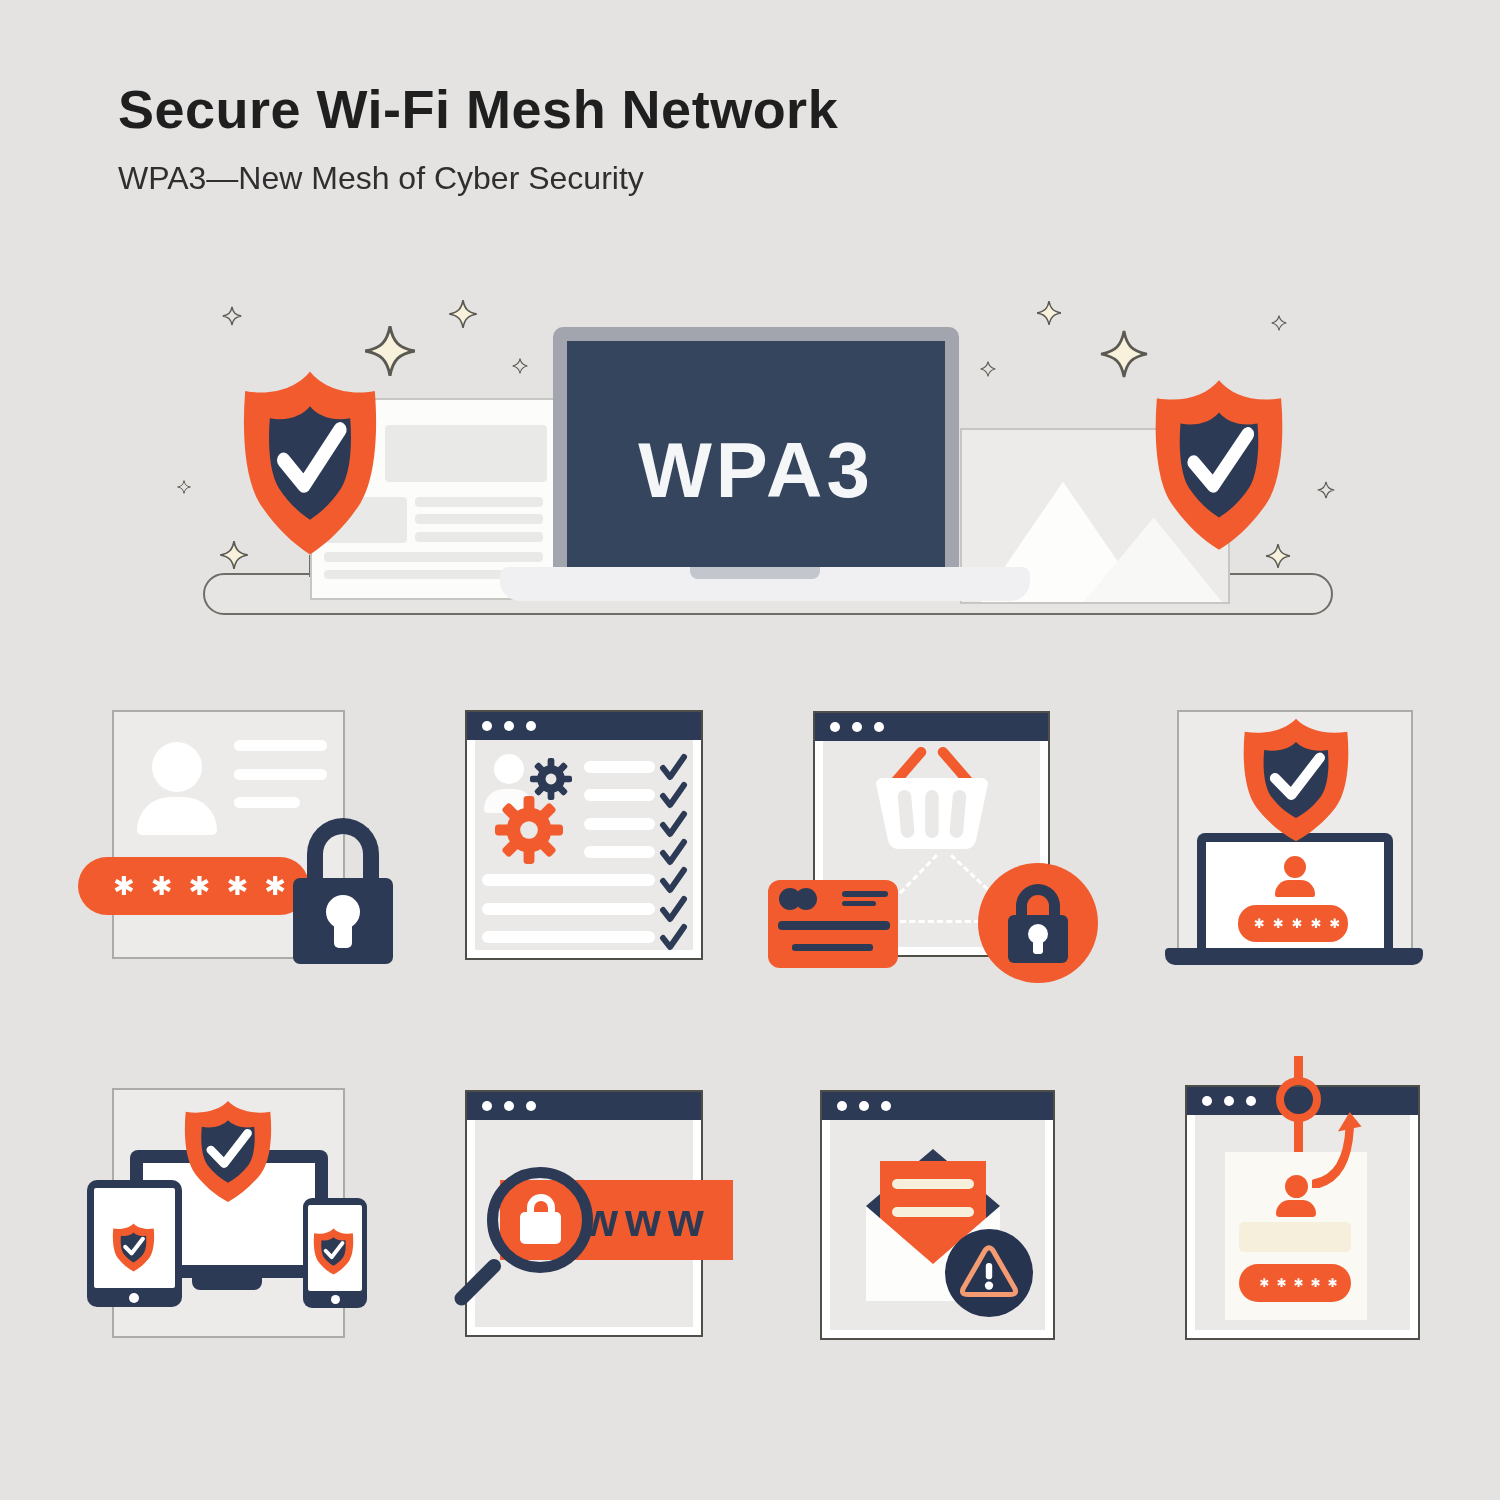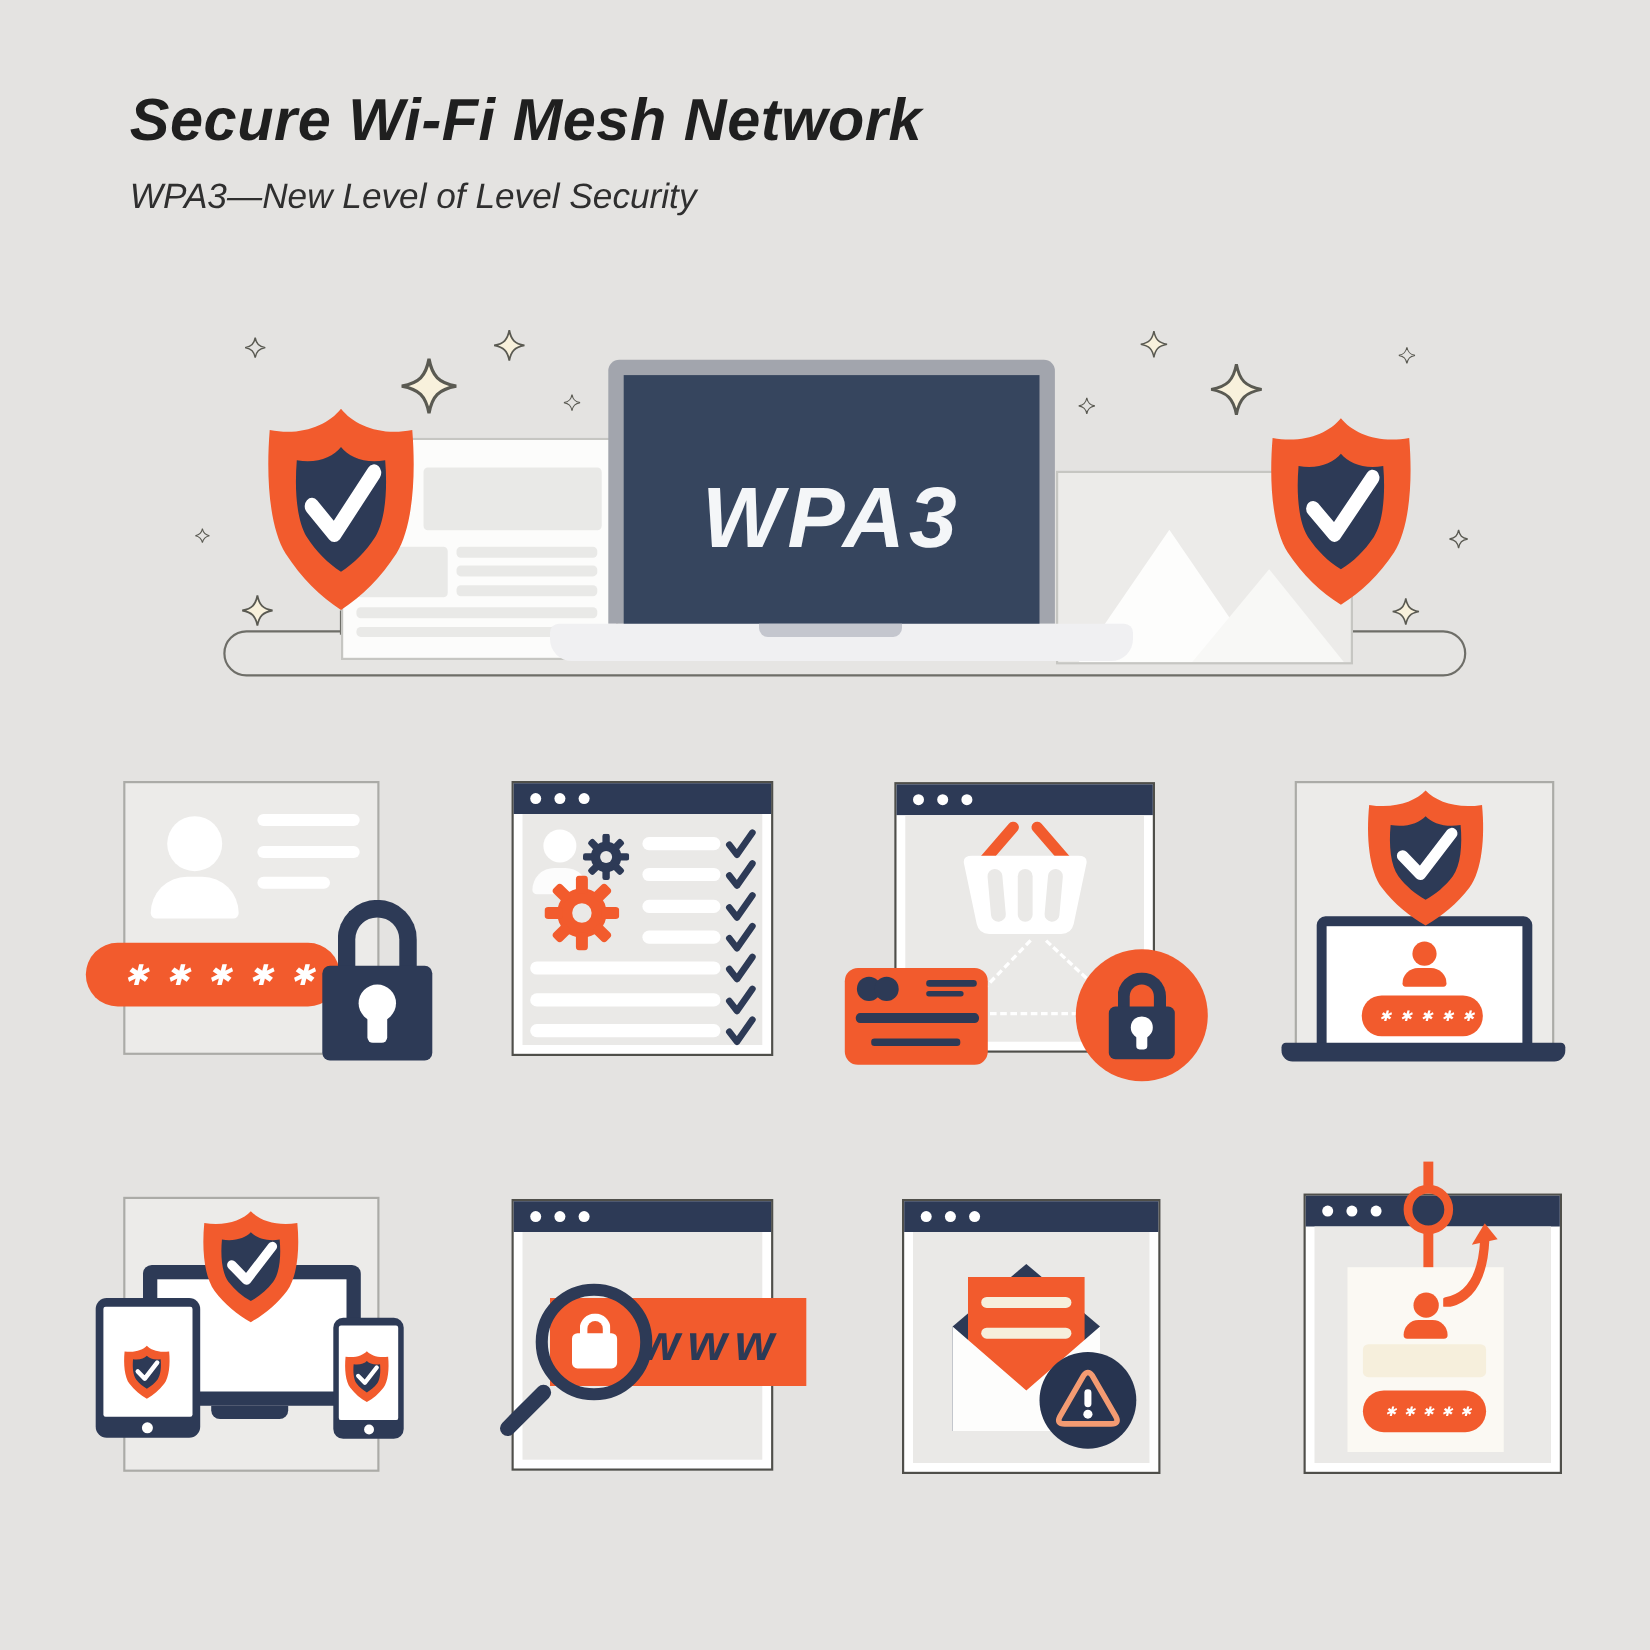--- a/index.html
+++ b/index.html
@@ -1,17 +1,17 @@
 <!DOCTYPE html>
 <html style="--background: #E4E3E1; --orange: #F25B2D; --navy: #2D3A56; --navy_deep: #273450; --screen_navy: #36455E; --cream: #F8F1DC; --cream_line: #F6EFDC; --card_bg: #ECEBE9; --panel_bg: #EAE9E7; --block_gray: #E9E9E7; --border_gray: #ABABA7; --window_border: #4F4F4A; --outline_dark: #6E6E68; --laptop_frame: #A2A5AD; --deck: #F0F0F2; --notch: #C4C6CE; --warning_stroke: #F49B72; --phish_card: #FBF9F3; --title_text: #1F1F1F; --subtitle_text: #2F2F2F; --white: #FFFFFF;"><head>
 <meta charset="utf-8">
 <style>
   html,body{margin:0;padding:0;background:#cfcfcd;}
   .canvas{position:relative;width:1500px;height:1500px;background:var(--background,#E4E3E1);
-    font-family:"Liberation Sans",sans-serif;overflow:hidden;font-style:italic;}
+    font-family:"Liberation Sans",sans-serif;overflow:hidden;}
   .a{position:absolute;box-sizing:border-box;}
   .r{border-radius:50%;}
   .w{background:#fff;}
   .nv{background:var(--navy,#2D3A56);}
   .or{background:var(--orange,#F25B2D);}
   .card{position:absolute;box-sizing:border-box;background:var(--card_bg,#ECEBE9);border:2px solid var(--border_gray,#ABABA7);}
   .window{position:absolute;box-sizing:border-box;background:#fff;border:2px solid var(--window_border,#4F4F4A);}
   .titlebar{position:absolute;left:0;top:0;right:0;height:28px;background:var(--navy,#2D3A56);
     display:flex;align-items:center;gap:12px;padding-left:15px;}
   .dot{width:10px;height:10px;border-radius:50%;background:#fff;}
@@ -28,21 +28,21 @@
     color:var(--navy,#2D3A56);font-size:46px;font-weight:700;letter-spacing:7px;}
   span[data-icon]{display:block;}
   span[data-icon] svg{display:block;width:100%;height:100%;}
 </style>
 </head>
 <body>
 
 <div class="canvas">
 
   <div class="title">Secure Wi-Fi Mesh Network</div>
-  <div class="subtitle">WPA3—New Level of Level Security</div>
+  <div class="subtitle">WPA3—New Mesh of Cyber Security</div>
 
   <div class="a" style="left:0;top:280px;width:1500px;height:360px;">
 
     <div class="a" style="left:203px;top:293px;width:1130px;height:42px;border:2px solid var(--outline_dark);border-radius:21px;background:#E6E5E3;"></div>
 
     <div class="a" style="left:309px;top:275px;width:2px;height:22px;background:var(--outline_dark);"></div>
     <div class="a" style="left:1218px;top:262px;width:2px;height:35px;background:var(--outline_dark);"></div>
 
     <div class="a" style="left:310px;top:118px;width:252px;height:202px;background:#FCFCFB;border:2px solid #C6C6C2;">
       <div class="gblock" style="left:73px;top:25px;width:162px;height:57px;"></div>

